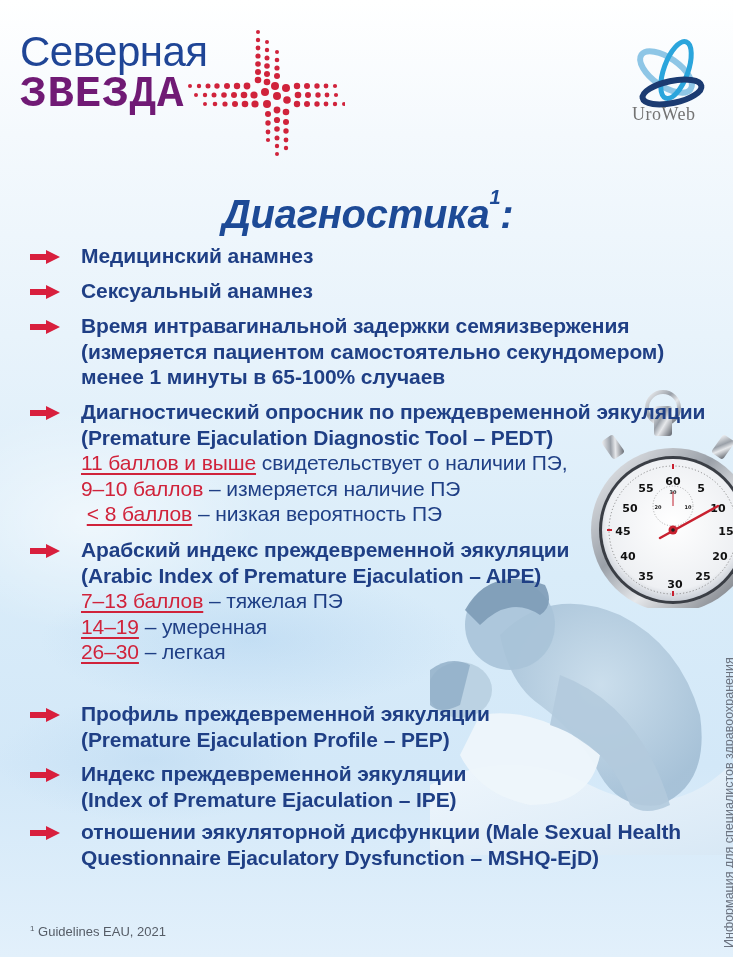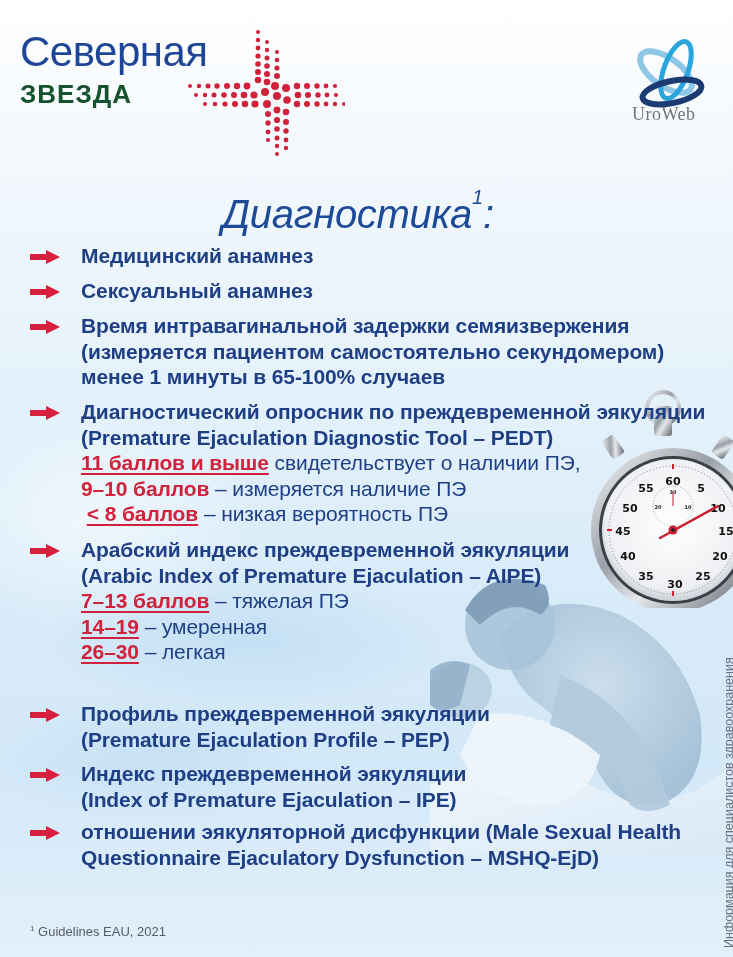--- a/index.html
+++ b/index.html
@@ -25,50 +25,50 @@
   .logo {
     position: absolute; left: 20px; top: 30px; width: 320px; height: 130px;
   }
   .logo-line1 {
     position: absolute; left: 0; top: 0;
     font-family: "Liberation Sans", sans-serif;
     font-size: 42px; color: #1f4596; letter-spacing: -0.5px; line-height: 44px;
   }
   .logo-line2 {
     position: absolute; left: 0; top: 44px;
-    font-family: Liberation Sans, sans-serif; font-weight: bold;
-    font-size: 26px; color: #14532d; letter-spacing: 1px; line-height: 40px;
+    font-family: Liberation Mono, monospace; font-weight: bold;
+    font-size: 44px; color: #701a75; letter-spacing: 1px; line-height: 40px;
   }
   .logo-cross { position: absolute; left: 165px; top: 0; }
   
   .uroweb { position: absolute; left: 628px; top: 34px; width: 80px; height: 90px; }
   .uroweb-text {
     position: absolute; left: 632px; top: 104px;
     font-family: "Liberation Serif", serif; font-size: 18px; color: #737373; letter-spacing: 0.5px;
   }
   
   .title {
     position: absolute; left: 222px; top: 192px;
-    font-family: "Liberation Sans", sans-serif; font-weight: normal; font-style: italic;
+    font-family: "Liberation Sans", sans-serif; font-weight: bold; font-style: italic;
     font-size: 40px; color: #1d4a96; letter-spacing: -0.3px;
   }
   .title sup { font-size: 20px; position: relative; top: -6px; vertical-align: top; }
   
   .list { position: absolute; left: 30px; top: 246px; width: 620px; }
   .item { position: absolute; left: 0; }
   .arrow { position: absolute; left: 0; top: 4px; width: 30px; height: 14px; }
   .item-text {
     position: absolute; left: 51px; width: 600px;
     font-family: "Liberation Sans", sans-serif; font-weight: bold;
     font-size: 21px; line-height: 25.5px; color: #1f3f85; letter-spacing: -0.1px;
     white-space: nowrap;
   }
   .line { display: block; }
   .red-u {
-    color: #d0233b; font-weight: bold;
+    color: #d0233b; font-weight: normal;
     text-decoration: underline; text-decoration-color: #d0233b; text-underline-offset: 3px;
   }
   .plain { color: #1f3f85; font-weight: normal; }
   .footnote {
     position: absolute; left: 30px; top: 924px;
     font-family: "Liberation Sans", sans-serif; font-size: 13px; color: #555c66;
   }
   .footnote sup { font-size: 8px; }
   .vertical-note {
     position: absolute; left: 722px; top: 948px;

